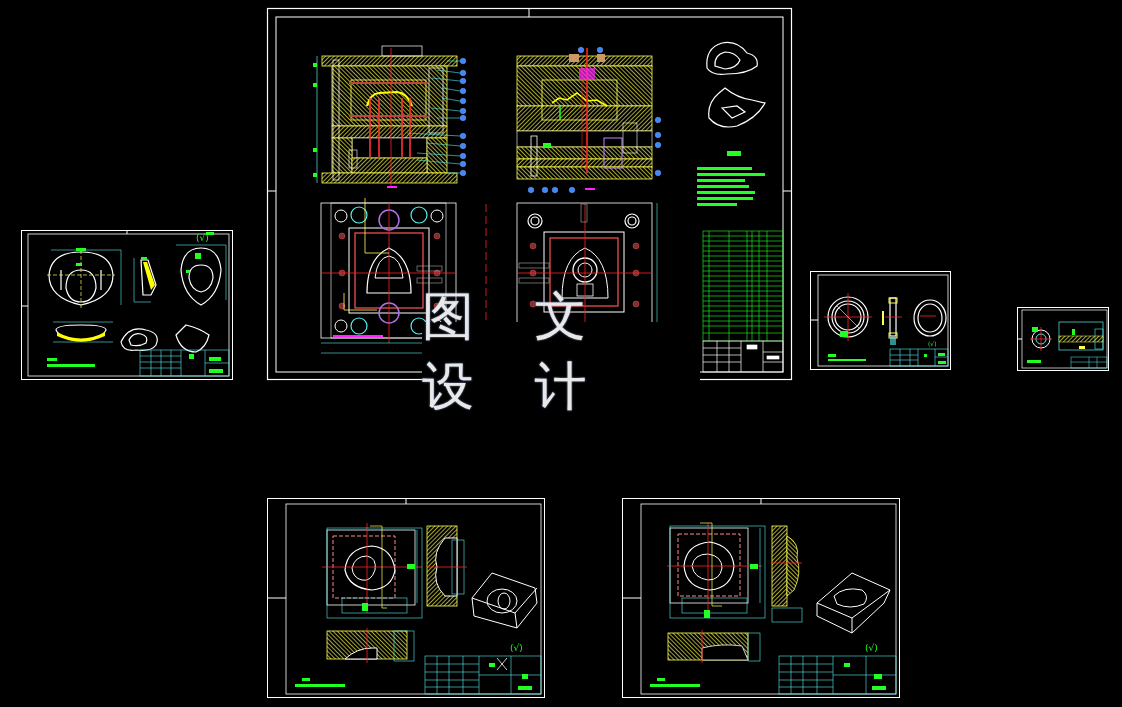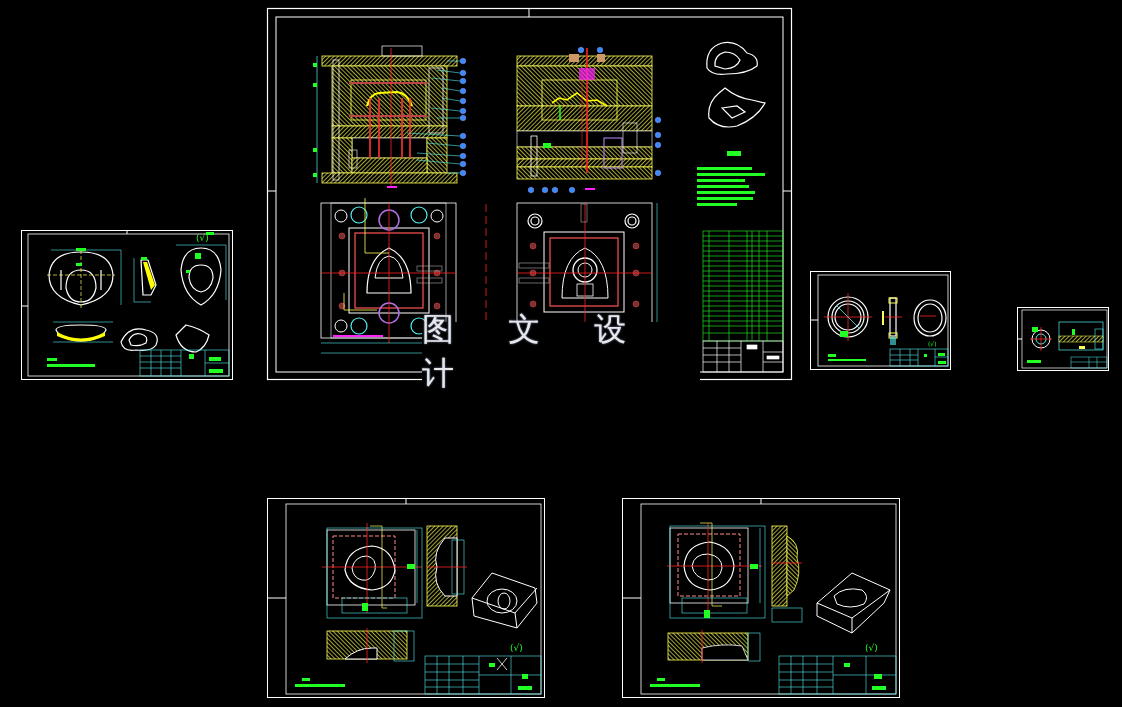--- a/index.html
+++ b/index.html
@@ -2,21 +2,21 @@
 <html><head>
 <meta charset="utf-8">
 <style>
   html, body { margin:0; padding:0; background:#000; }
   body { width:1122px; height:707px; position:relative; overflow:hidden; font-family:"DejaVu Sans", sans-serif; }
   .sheet { position:absolute; }
   .sheet svg { position:absolute; left:0; top:0; overflow:visible; }
   .watermark {
     position:absolute; left:422px; top:322px; width:278px; height:60px;
     background:#000; color:#e8e8e8;
-    font-family:"DejaVu Serif", serif; font-size:32px; letter-spacing:22px;
+    font-family:"DejaVu Serif", serif; font-size:52px; letter-spacing:22px;
     display:flex; align-items:center; justify-content:center;
     text-shadow:0 0 2px #9ad;
   }
   .rough { position:absolute; color:#2f2; font-size:9px; white-space:nowrap; font-family:"DejaVu Sans", sans-serif; }
 </style>
 </head>
 <body>
 
 <div class="sheet" style="left:267px;top:8px;width:525px;height:372px;">
   <svg width="525" height="372">

